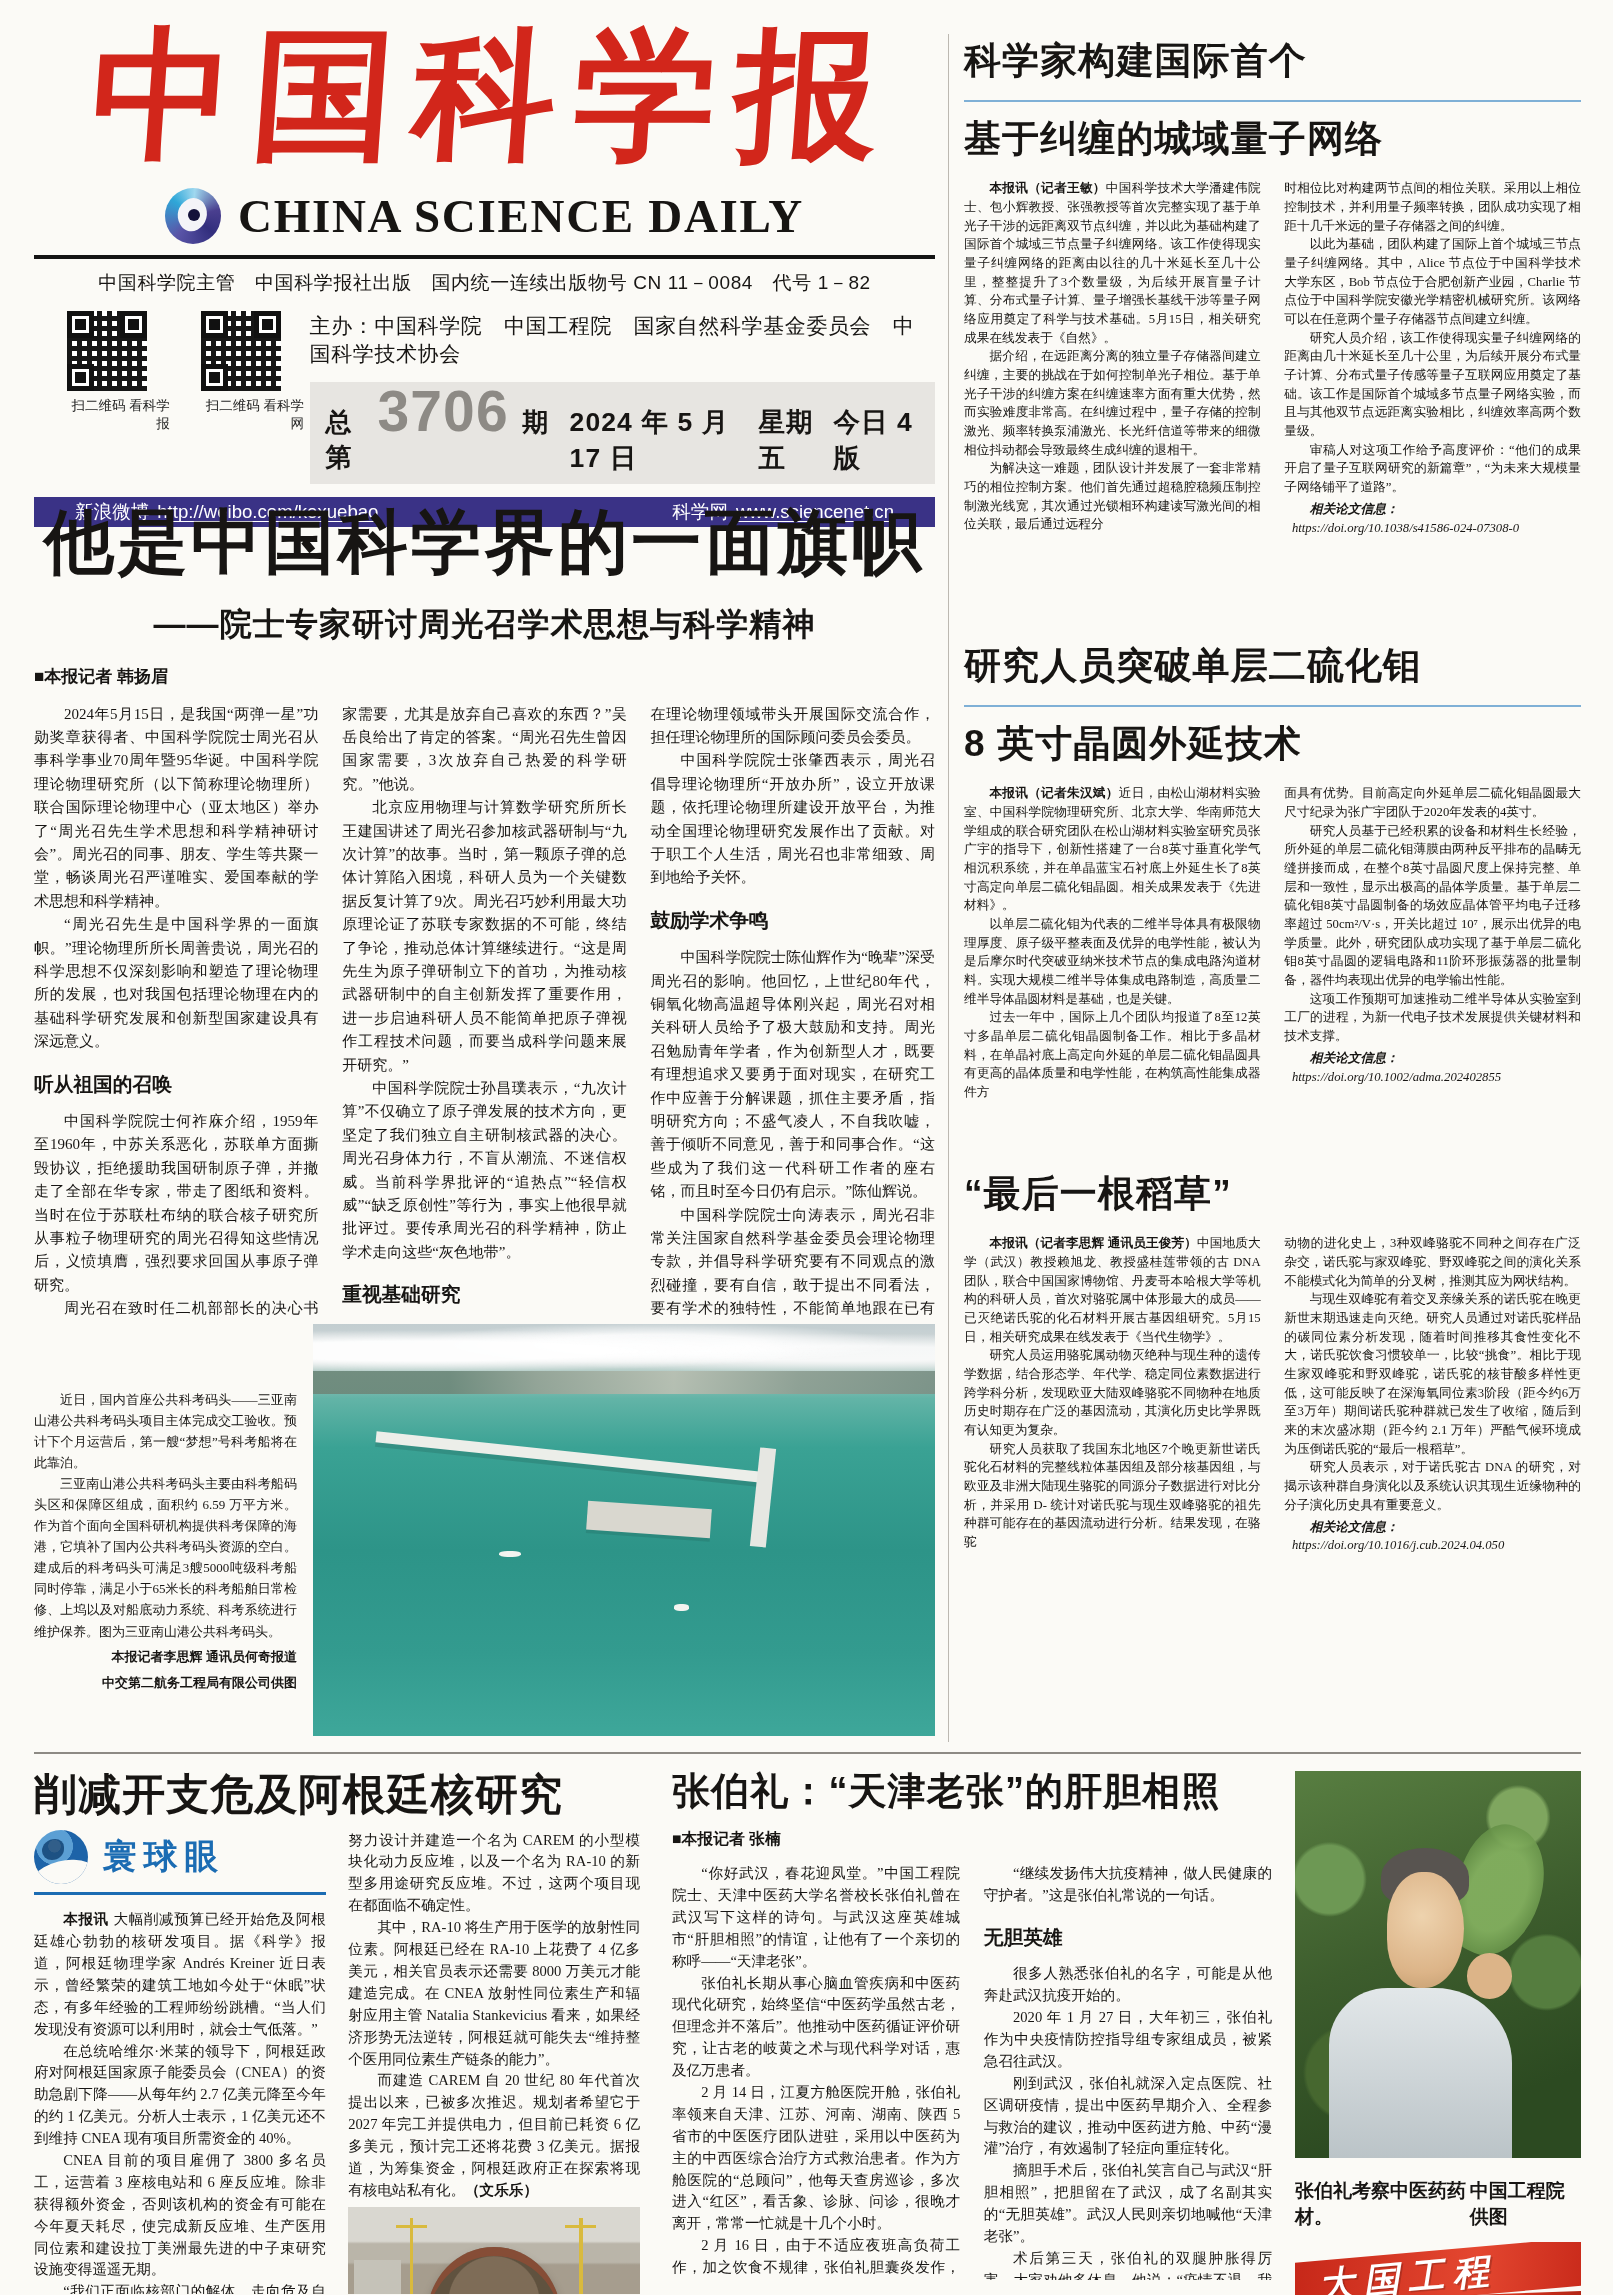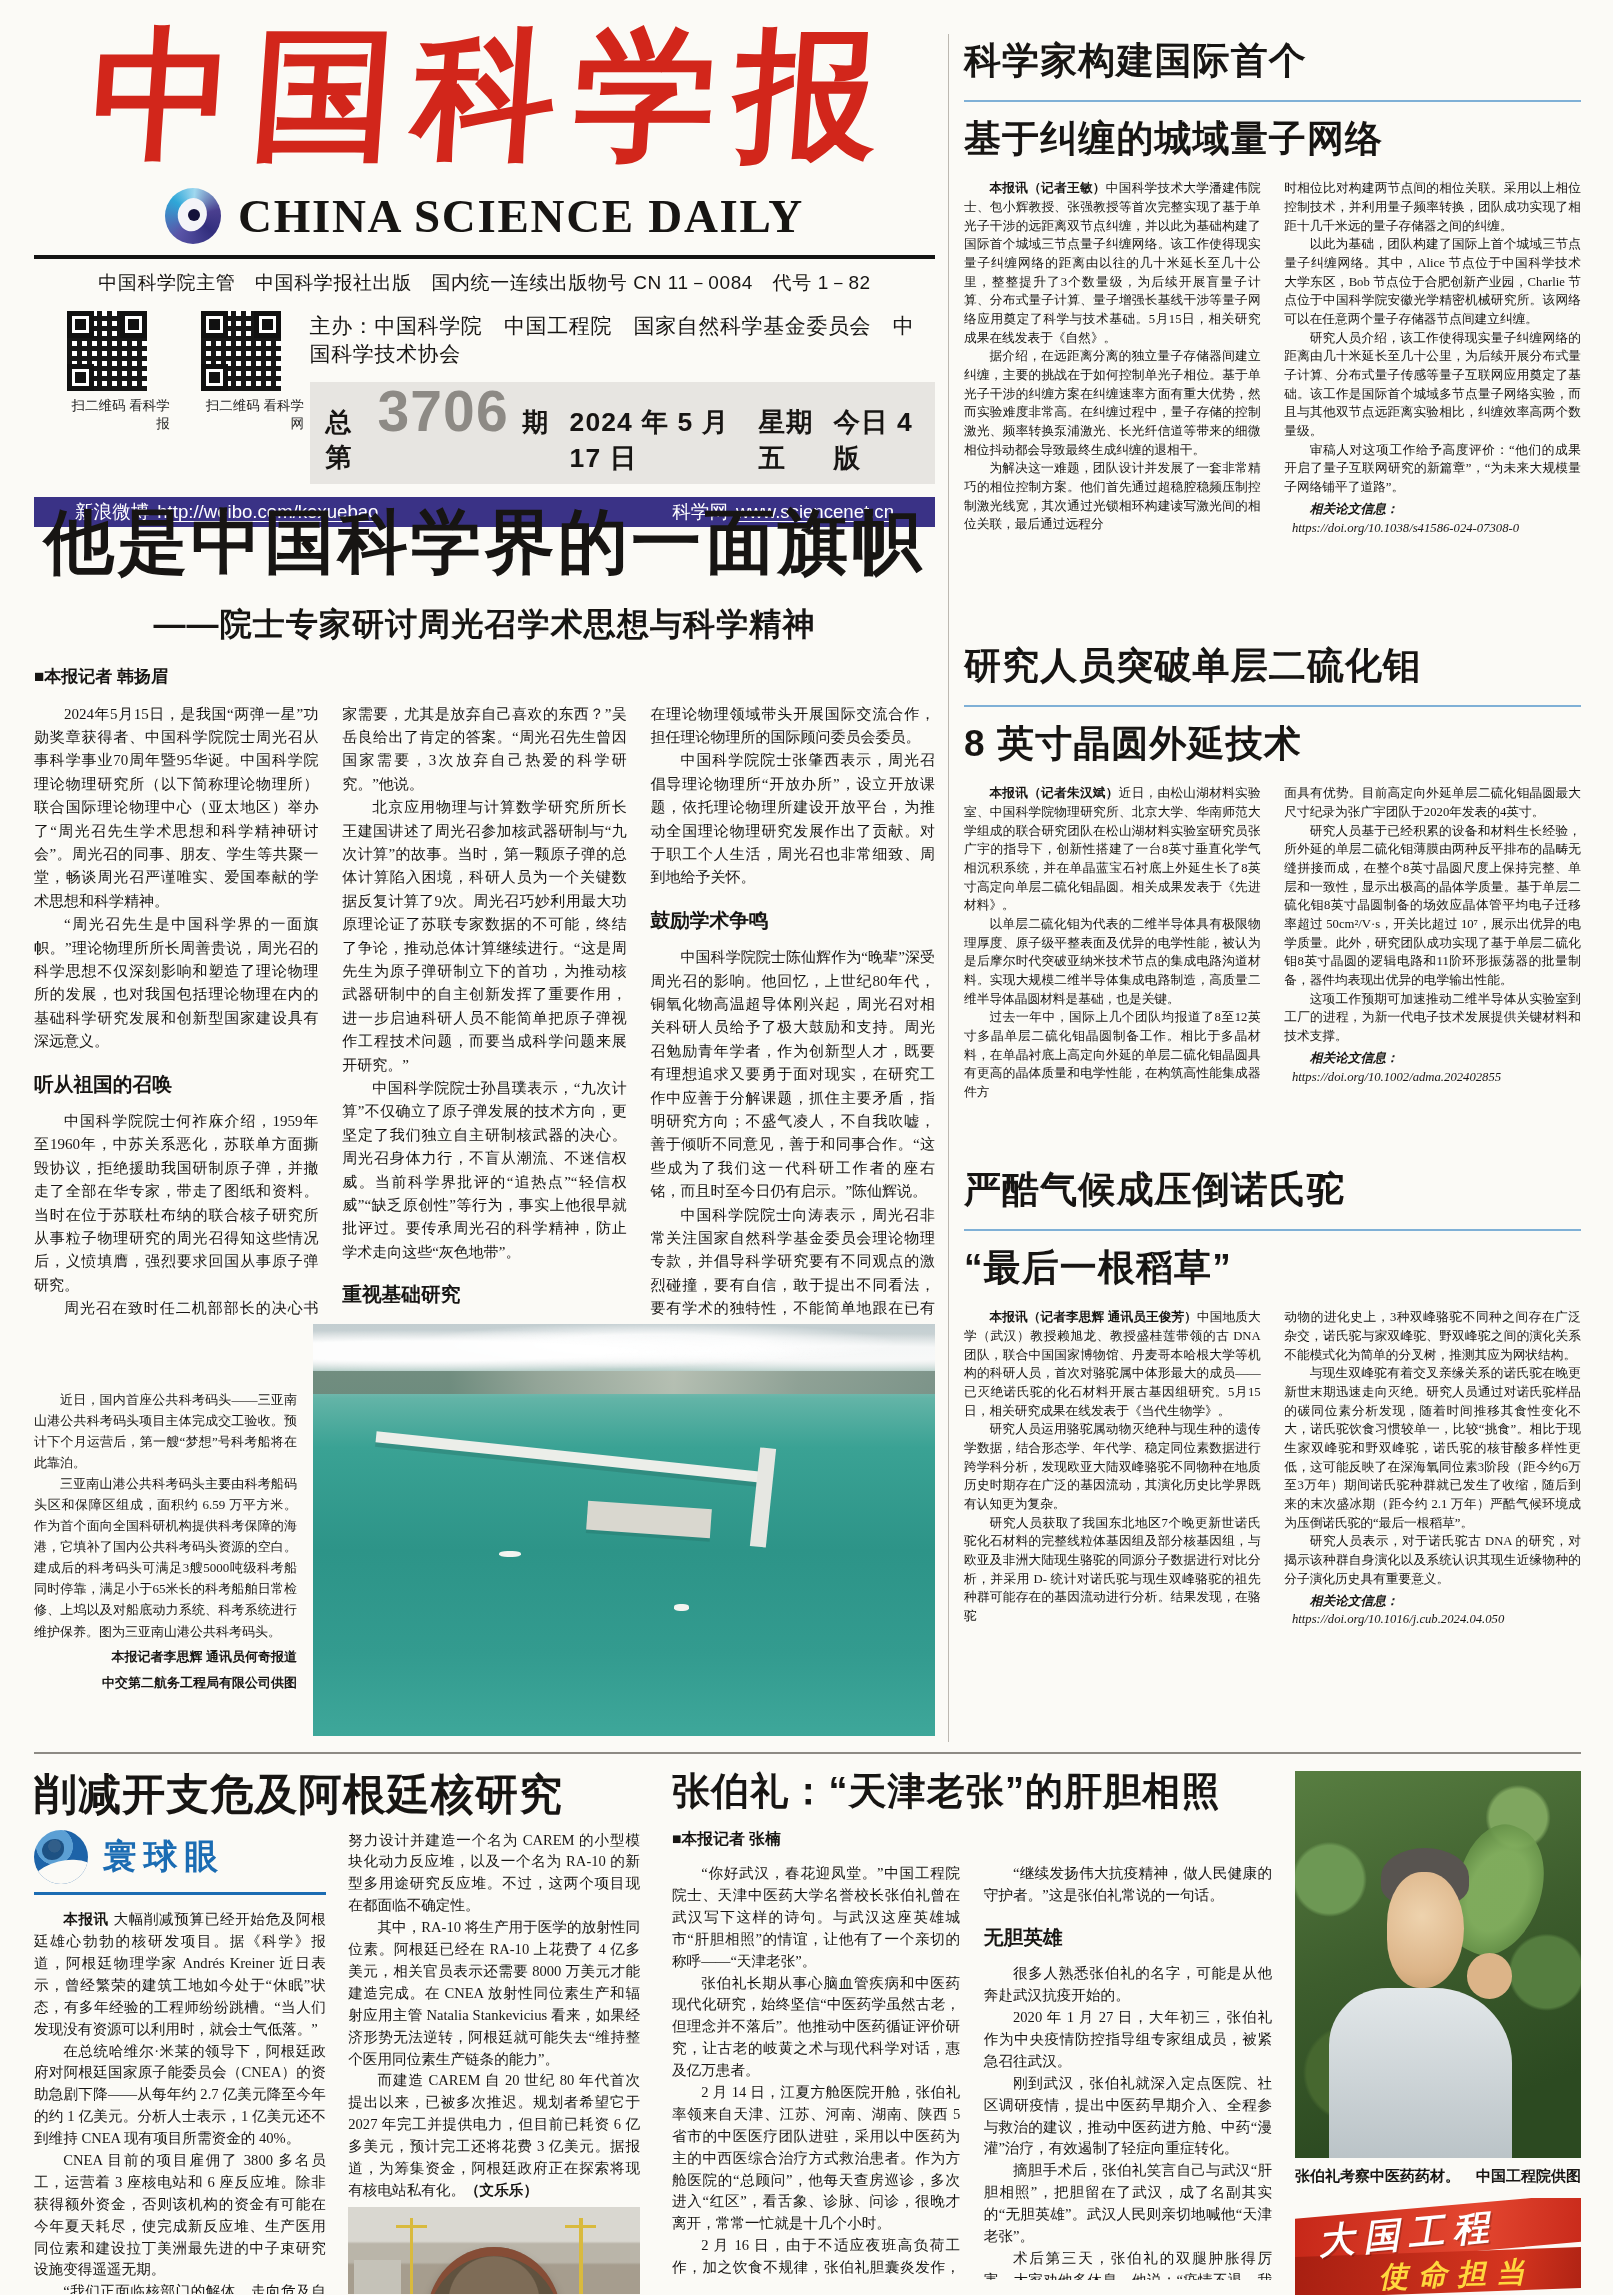--- a/index.html
+++ b/index.html
@@ -130,21 +130,21 @@
       radial-gradient(circle at 20% 78%,#46672f 0 12%,transparent 13%),
       linear-gradient(160deg,#587e41,#3d5d2d 45%,#2c4a21 82%)}
   .zp-herb{position:absolute;left:56%;top:14%;width:30%;height:34%;border-radius:40% 60% 50% 50%;
       transform:rotate(24deg);background:radial-gradient(ellipse at center,#86b361 0 45%,#4f7a36 100%);opacity:.9}
   .zp-hair{position:absolute;left:30%;top:20%;width:31%;height:15%;background:#585450;border-radius:50% 50% 35% 35%}
   .zp-face{position:absolute;left:32%;top:26%;width:27%;height:30%;border-radius:48% 52% 55% 45%;
       background:radial-gradient(circle at 45% 38%,#eed3ae,#dcb488 68%,#c29c6f)}
   .zp-shirt{position:absolute;left:12%;top:56%;width:64%;height:46%;border-radius:32% 42% 0 0;
       background:linear-gradient(#e2e7e9,#b9c2c6)}
   .zp-hand{position:absolute;left:60%;top:47%;width:16%;height:12%;border-radius:50%;background:#dcb488}
-  .zcap{margin-top:9px;display:flex;justify-content:space-between;font-size:15px;font-weight:700}
+  .zcap{margin-top:20px;display:flex;justify-content:space-between;font-size:19px;font-weight:700}
   .banner{position:relative;height:100px;margin-top:12.4px;overflow:hidden}
   .rib1{position:absolute;left:-7%;top:7.9px;width:116%;height:48px;transform:rotate(-5deg);border-radius:5.6px;
       background:linear-gradient(100deg,#c32416,#e44730 60%,#c32416)}
   .rib2{position:absolute;left:-7%;top:54px;width:116%;height:41px;transform:rotate(-2deg);
       background:linear-gradient(100deg,#a31d10,#d5351f 70%,#a31d10)}
   .ban1{position:absolute;left:22.5px;top:11.3px;color:#fff;font-size:36px;font-weight:900;letter-spacing:9px;
       transform:rotate(-5deg);font-style:italic;text-shadow:1.7px 1.7px 0 rgba(0,0,0,.18)}
   .ban2{position:absolute;left:84px;top:57px;color:#ffd83e;font-size:29px;font-weight:900;letter-spacing:10px;
       transform:rotate(-2deg);font-style:italic}
 </style>
@@ -287,21 +287,20 @@
           <p class="p">研究人员基于已经积累的设备和材料生长经验，所外延的单层二硫化钼薄膜由两种反平排布的晶畴无缝拼接而成，在整个8英寸晶圆尺度上保持完整、单层和一致性，显示出极高的晶体学质量。基于单层二硫化钼8英寸晶圆制备的场效应晶体管平均电子迁移率超过 50cm²/V·s，开关比超过 10⁷，展示出优异的电学质量。此外，研究团队成功实现了基于单层二硫化钼8英寸晶圆的逻辑电路和11阶环形振荡器的批量制备，器件均表现出优异的电学输出性能。</p>
           <p class="p">这项工作预期可加速推动二维半导体从实验室到工厂的进程，为新一代电子技术发展提供关键材料和技术支撑。</p>
           <p class="ref">相关论文信息：</p>
           <p class="doi">https://doi.org/10.1002/adma.202402855</p>
         </div>
     </div>
   </section>
 
   <section class="rart camel">
     <h2 class="rh">
-      <span class="l1">严酷气候成压倒诺氏驼</span>
       <span class="l2">“最后一根稻草”</span>
     </h2>
     <div class="cols c2">
       <div class="col s">
           <p class="p"><b>本报讯（记者李思辉 通讯员王俊芳）</b>中国地质大学（武汉）教授赖旭龙、教授盛桂莲带领的古 DNA 团队，联合中国国家博物馆、丹麦哥本哈根大学等机构的科研人员，首次对骆驼属中体形最大的成员——已灭绝诺氏驼的化石材料开展古基因组研究。5月15日，相关研究成果在线发表于《当代生物学》。</p>
           <p class="p">研究人员运用骆驼属动物灭绝种与现生种的遗传学数据，结合形态学、年代学、稳定同位素数据进行跨学科分析，发现欧亚大陆双峰骆驼不同物种在地质历史时期存在广泛的基因流动，其演化历史比学界既有认知更为复杂。</p>
           <p class="p">研究人员获取了我国东北地区7个晚更新世诺氏驼化石材料的完整线粒体基因组及部分核基因组，与欧亚及非洲大陆现生骆驼的同源分子数据进行对比分析，并采用 D- 统计对诺氏驼与现生双峰骆驼的祖先种群可能存在的基因流动进行分析。结果发现，在骆驼</p>
         </div>
       <div class="col s">
           <p class="np">动物的进化史上，3种双峰骆驼不同种之间存在广泛杂交，诺氏驼与家双峰驼、野双峰驼之间的演化关系不能模式化为简单的分叉树，推测其应为网状结构。</p>

